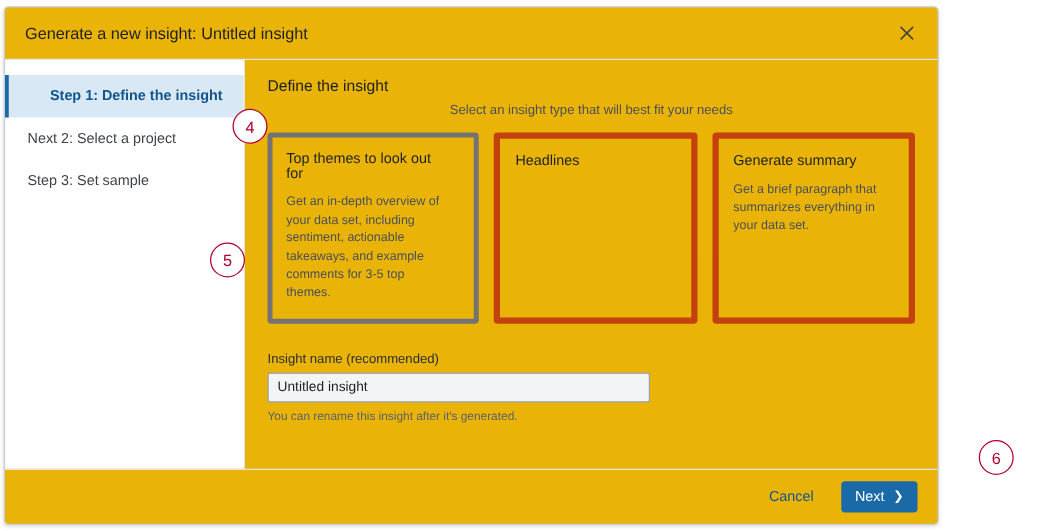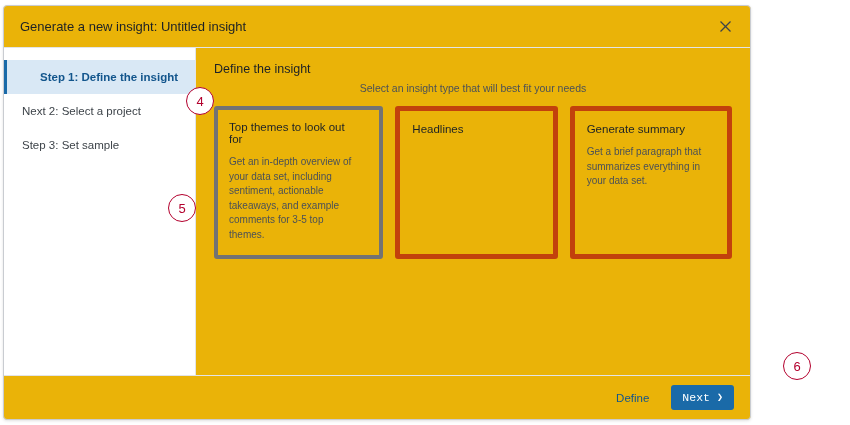--- a/index.html
+++ b/index.html
@@ -174,21 +174,21 @@
     color: #ffffff;
     border: none;
     border-radius: 3px;
     height: 25px;
     padding: 0 11px;
     font-size: 11.5px;
     cursor: pointer;
     display: flex;
     align-items: center;
     gap: 7px;
-    font-family: Liberation Mono, monospace;
+    font-family: Liberation Sans, sans-serif;
   }
   .primary-btn .chev { font-size: 10px; line-height: 1; }
   
   .callout {
     position: absolute;
     width: 28px;
     height: 28px;
     border: 1.6px solid #b3002d;
     border-radius: 50%;
     color: #b3002d;
@@ -246,25 +246,30 @@
           </div>
           <div class="card">
             <div class="card-title">Headlines</div>
           </div>
           <div class="card">
             <div class="card-title">Generate summary</div>
             <div class="card-desc">Get a brief paragraph that summarizes everything in your data set.</div>
           </div>
         </div>
 
+        <div class="field-block">
+          <div class="field-label">Insight name (recommended)</div>
+          <input class="text-input" type="text" value="Untitled insight" placeholder="Untitled insight" style="">
+          <div class="field-hint">You can rename this insight after it's generated.</div>
+        </div>
       </div>
     </div>
 
     <div class="dlg-footer">
-      <button class="link-btn">Define</button>
+      <button class="link-btn">Cancel</button>
       <button class="primary-btn">
         <span>Next</span>
         <span class="chev">❯</span>
       </button>
     </div>
   </div>
 
   <div class="callout" id="callout-4">4</div>
   <div class="callout" id="callout-5">5</div>
   <div class="callout" id="callout-6">6</div>

